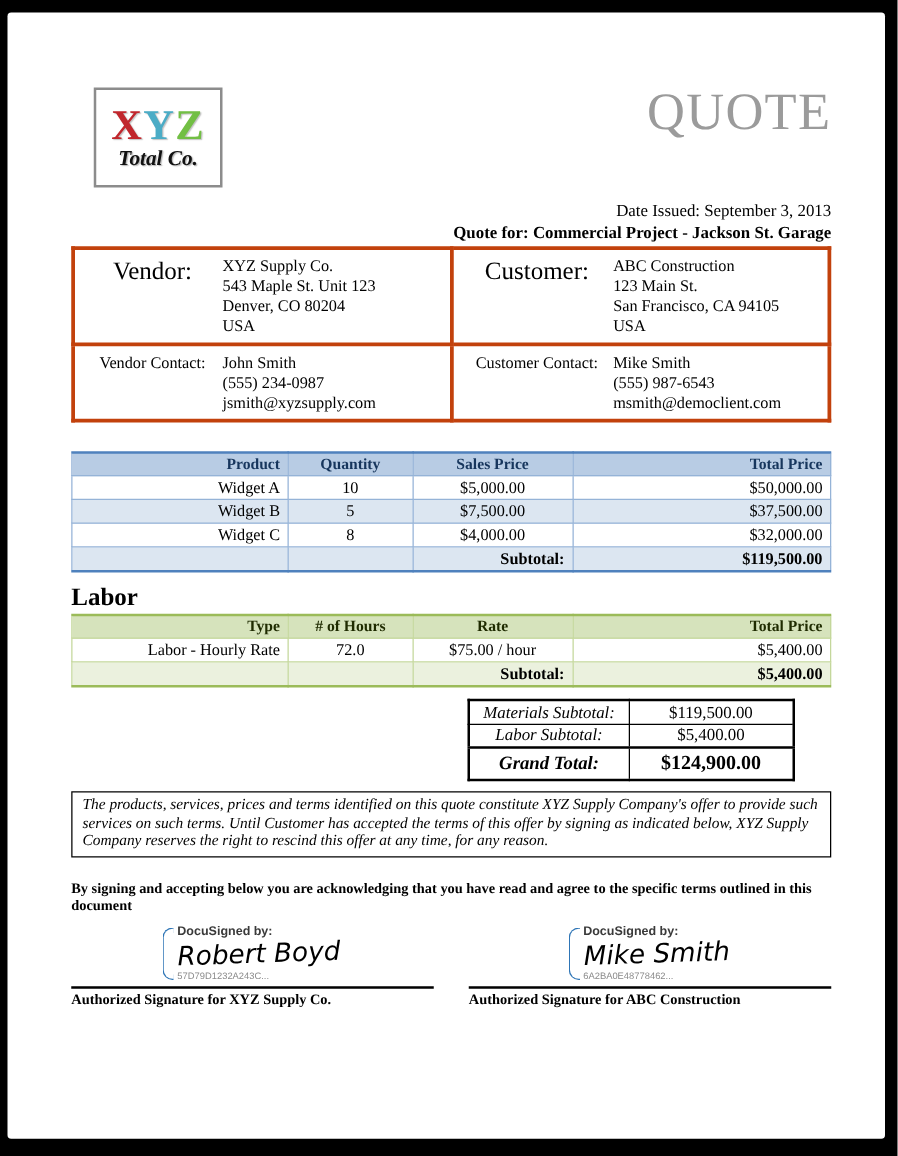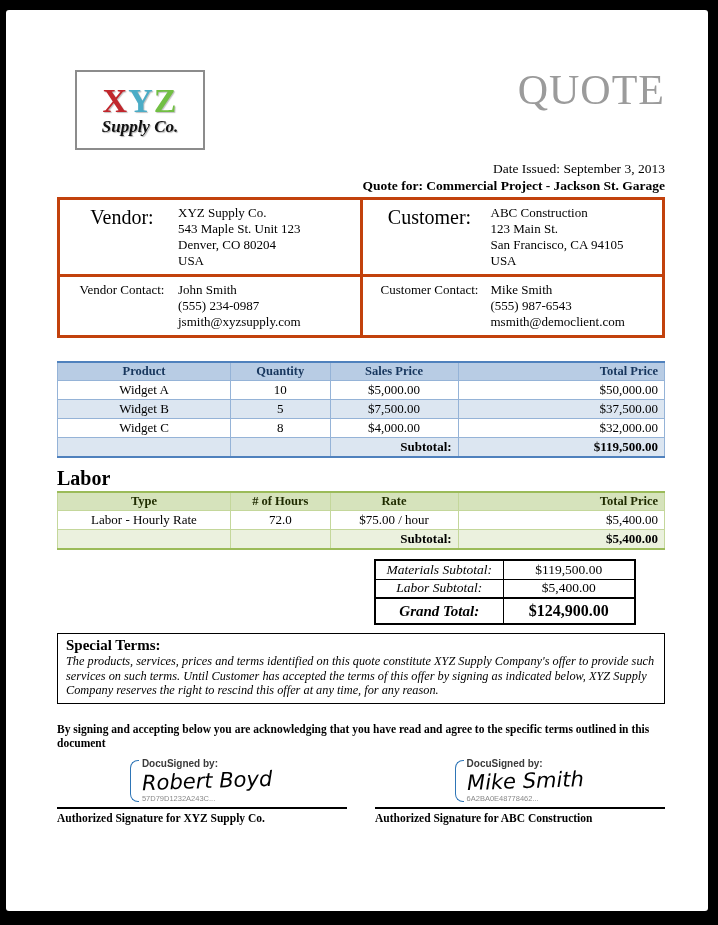--- a/index.html
+++ b/index.html
@@ -7,21 +7,21 @@
   body { background:#000; font-family:"Liberation Serif", serif; position:relative; }
   .page {
     position:absolute; left:6px; top:10px; width:702px; height:901px;
     background:#fff; border-radius:3px; overflow:hidden;
     padding:60px 43px 0 51px;
   }
 
   
   .header { display:flex; justify-content:space-between; align-items:flex-start; }
   .logo-box {
-    margin-left:18px; width:130px; height:80px; border:2px solid #8c8c8c;
+    margin-left:18px; width:103px; height:80px; border:2px solid #8c8c8c;
     display:flex; flex-direction:column; align-items:center; justify-content:center;
   }
   .logo-xyz { font-weight:bold; font-size:34px; line-height:32px; letter-spacing:1px;
     text-shadow:1px 1px 1px rgba(0,0,0,.25); }
   .logo-xyz .lx { color:var(--logo-x); }
   .logo-xyz .ly { color:var(--logo-y); }
   .logo-xyz .lz { color:var(--logo-z); }
   .logo-sub { font-weight:bold; font-style:italic; font-size:17px; line-height:19px; color:#111;
     text-shadow:1px 1px 1px rgba(0,0,0,.3); }
   .quote-title { font-size:42px; line-height:40px; color:var(--quote-title); letter-spacing:1px; }
@@ -44,21 +44,21 @@
   .p-lines { font-size:13px; line-height:16px; }
 
   
   .section-title { font-size:20px; line-height:22px; font-weight:bold; }
   .sec-materials { margin-top:23px; }
   .sec-labor { margin-top:9px; }
   .items { width:100%; margin-top:2px; font-size:13px; }
   .items col.c1 { width:28.5%; } .items col.c2 { width:16.4%; }
   .items col.c3 { width:21.1%; } .items col.c4 { width:34%; }
   .items th, .items td { padding:1px 6px; height:18px; }
-  .items .al { text-align:center; } .items .ac { text-align:center; } .items .ar { text-align:right; }
+  .items .al { text-align:right; } .items .ac { text-align:center; } .items .ar { text-align:right; }
   .items th { font-size:12.5px; font-weight:bold; }
   .items.blue { border-top:2px solid var(--blue-accent); border-bottom:2px solid var(--blue-accent); }
   .items.blue th, .items.blue td { border-left:1px solid var(--blue-border); border-right:1px solid var(--blue-border); border-bottom:1px solid var(--blue-border); }
   .items.blue thead tr { background:var(--blue-header-bg); }
   .items.blue th { color:var(--blue-header-text); }
   .items.blue tr.band { background:var(--blue-band-bg); }
   .items.blue tr.subtotal { background:var(--blue-band-bg); }
   .items.green { border-top:2px solid var(--green-accent); border-bottom:2px solid var(--green-accent); }
   .items.green th, .items.green td { border-left:1px solid var(--green-border); border-right:1px solid var(--green-border); border-bottom:1px solid var(--green-border); }
   .items.green thead tr { background:var(--green-header-bg); }
@@ -96,21 +96,21 @@
   .sig-label { font-size:11.5px; font-weight:bold; margin-top:3px; }
 </style>
 </head>
 <body>
 
 <div class="page">
 
   <div class="header">
     <div class="logo-box">
       <div class="logo-xyz"><span class="lx">X</span><span class="ly">Y</span><span class="lz">Z</span></div>
-      <div class="logo-sub">Supply Co.</div>
+      <div class="logo-sub">Total Co.</div>
     </div>
     <div class="quote-title">QUOTE</div>
   </div>
 
   <div class="meta">
     <div class="meta-date">Date Issued: September 3, 2013</div>
     <div class="meta-for">Quote for: Commercial Project - Jackson St. Garage</div>
   </div>
 
   <table class="parties">
@@ -256,21 +256,20 @@
       </tr>
       <tr class="grand">
         <td class="t-label">Grand Total:</td>
         <td class="t-value">$124,900.00</td>
       </tr>
     </tbody>
       </table>
   </div>
 
   <div class="terms">
-    <div class="terms-title">Special Terms:</div>
     <div class="terms-body">The products, services, prices and terms identified on this quote constitute XYZ Supply Company's offer to provide such services on such terms. Until Customer has accepted the terms of this offer by signing as indicated below, XYZ Supply Company reserves the right to rescind this offer at any time, for any reason.</div>
   </div>
 
   <div class="ack">By signing and accepting below you are acknowledging that you have read and agree to the specific terms outlined in this document</div>
 
   <div class="sig-row">
     <div class="sig-col">
       <div class="stamp">
         <div class="bracket"></div>
         <div class="ds-by">DocuSigned by:</div>

